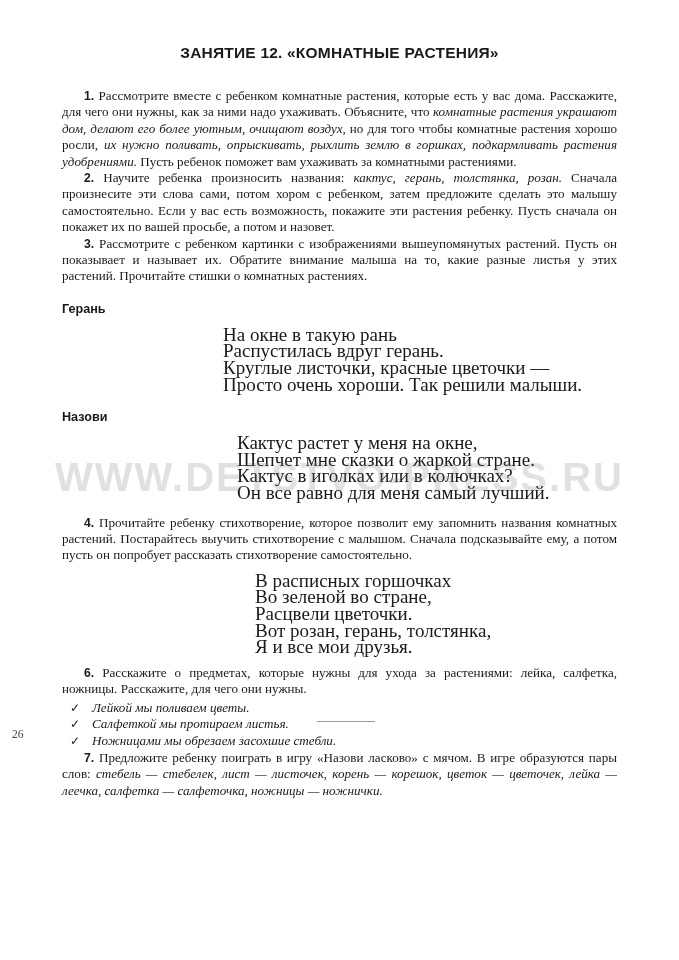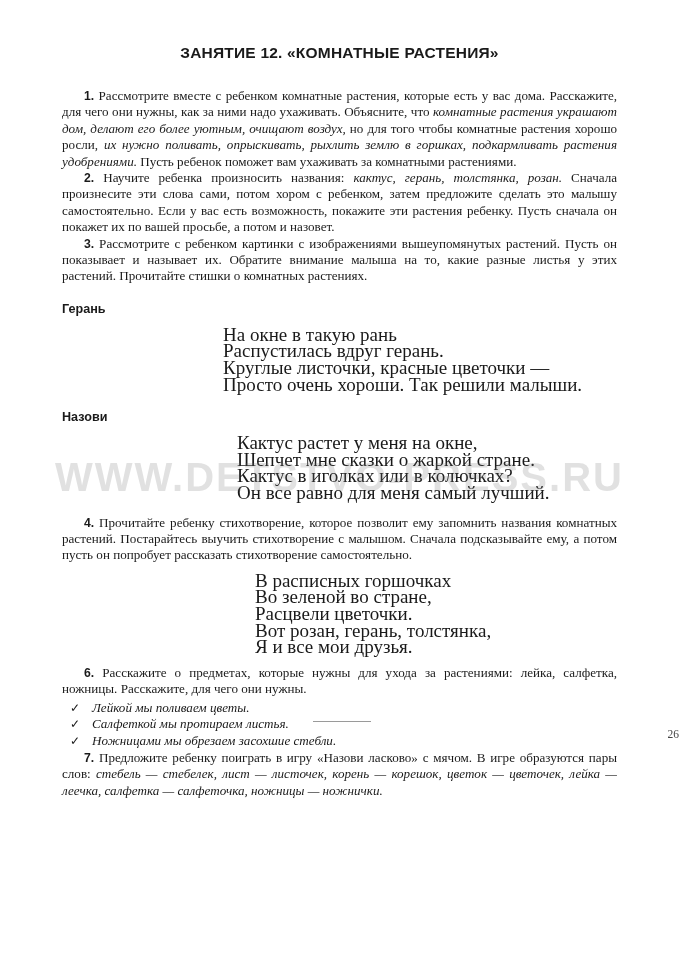--- a/index.html
+++ b/index.html
@@ -82,24 +82,24 @@
   }
   .check-list li .tick {
     position: absolute;
     left: 0;
     top: 0;
     font-style: normal;
     font-size: 12px;
   }
   .footer {
     position: absolute;
-    left: 4px;
+    left: 12px;
     right: 0;
     bottom: 18px;
-    text-align: right;
+    text-align: left;
   }
   .footer .rule {
     width: 58px;
     height: 0;
     border-top: 1px solid #9a9a9a;
     margin: 0 auto 6px auto;
   }
   .footer .pagenum {
     font-size: 11.5px;
     color: #444;

